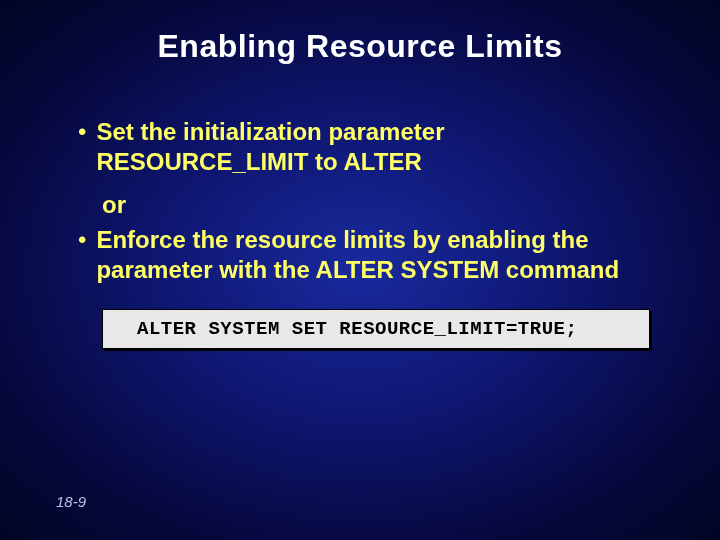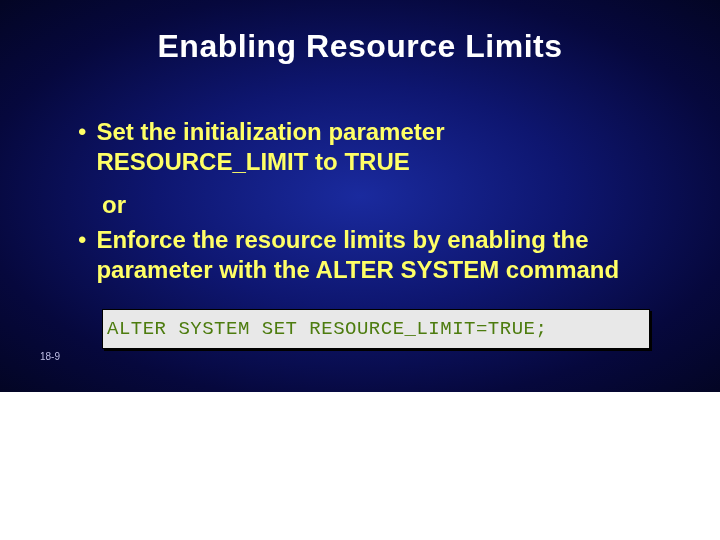--- a/index.html
+++ b/index.html
@@ -5,21 +5,21 @@
   html, body {
     margin: 0;
     padding: 0;
     width: 720px;
     height: 540px;
     overflow: hidden;
     font-family: Arial, Helvetica, sans-serif;
   }
   .slide {
     width: 720px;
-    height: 392px;
+    height: 540px;
     background: radial-gradient(ellipse at center, #1a2a9e 0%, #0e1670 40%, #06083d 75%, #030524 100%);
     position: relative;
     box-sizing: border-box;
   }
   .title {
     color: #ffffff;
     font-weight: bold;
     font-size: 32px;
     text-align: center;
     padding-top: 28px;
@@ -53,49 +53,50 @@
     font-size: 24px;
     font-weight: bold;
     margin-left: 24px;
     margin-top: 14px;
     margin-bottom: 6px;
   }
   .code-box {
     background: #e8e8e8;
     border: 1px solid #000;
     box-shadow: 2px 2px 0 #000;
-    padding: 8px 4px;
+    padding: 8px 34px;
     margin-left: 24px;
     margin-right: 10px;
     margin-top: 24px;
     font-family: "Courier New", Courier, monospace;
     font-size: 19px;
-    font-weight: normal;
-    color: #4d7c0f;
+    font-weight: bold;
+    color: #000000;
     letter-spacing: 0.5px;
   }
   .page-num {
     position: absolute;
-    left: 40px;
+    left: 56px;
     bottom: 30px;
     color: #bfbfe6;
-    font-size: 10px;
+    font-size: 15px;
+    font-style: italic;
   }
 </style>
 </head>
 <body>
 
 <div class="slide">
   <div class="title">Enabling Resource Limits</div>
 
   <div class="content">
 
     <div class="bullet-row">
       <div class="bullet-dot">•</div>
-      <div class="bullet-text">Set the initialization parameter RESOURCE_LIMIT to TRUE</div>
+      <div class="bullet-text">Set the initialization parameter RESOURCE_LIMIT to ALTER</div>
     </div>
 
     <div class="or-text">or</div>
 
     <div class="bullet-row">
       <div class="bullet-dot">•</div>
       <div class="bullet-text">Enforce the resource limits by enabling the parameter with the ALTER SYSTEM command</div>
     </div>
 
     <div class="code-box">ALTER SYSTEM SET RESOURCE_LIMIT=TRUE;</div>

